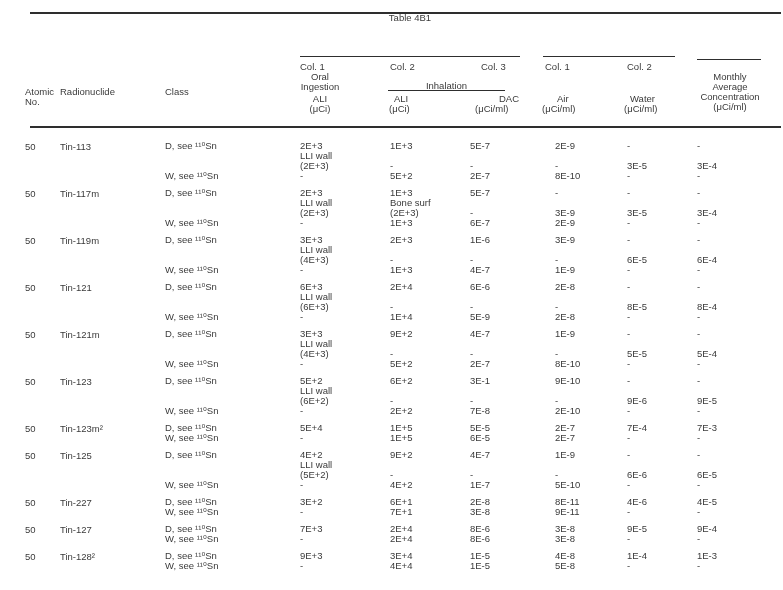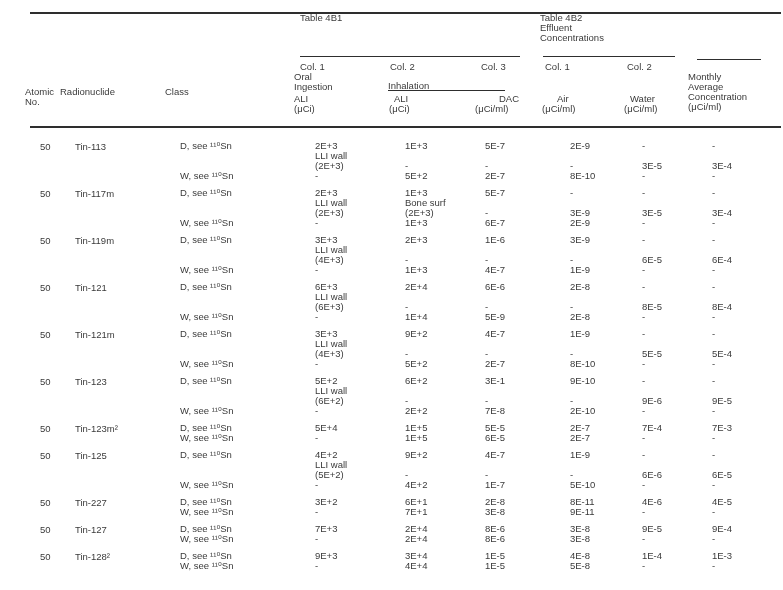--- a/index.html
+++ b/index.html
@@ -6,27 +6,27 @@
   #page{
     position:relative;
     width:783px;height:590px;
     background:#ffffff;
     font-family:"Liberation Sans","DejaVu Sans",sans-serif;
     font-size:9.5px;
     color:#3a3a3a;
     overflow:hidden;
   }
   .abs{position:absolute;white-space:nowrap;}
-  .ctr{text-align:left;white-space:normal;}
+  .ctr{text-align:center;white-space:normal;}
   .rule{position:absolute;background:#2e2e2e;}
   .ln{height:10px;line-height:10px;}
   
   #header{position:absolute;top:0;left:0;width:783px;height:128px;}
   
-  #table-body{position:absolute;top:141px;left:15px;width:699px;text-decoration:underline;}
+  #table-body{position:absolute;top:141px;left:0;width:699px;text-decoration:underline;}
   .row{position:relative;margin-bottom:7px;}
   .cell{position:absolute;top:0;white-space:nowrap;}
   .c-atomic{left:25px;}
   .c-nuclide{left:60px;}
   .c-class{left:165px;}
   .c-oral{left:300px;}
   .c-ali{left:390px;}
   .c-dac{left:470px;}
   .c-air{left:555px;}
   .c-water{left:627px;}
@@ -42,25 +42,20 @@
     <div class="rule" style="left:30px;top:12px;width:751px;height:2px;"></div>
     <div class="rule" style="left:30px;top:126px;width:751px;height:2px;"></div>
     <div class="rule" style="left:300px;top:56px;width:220px;height:1px;"></div>
     <div class="rule" style="left:543px;top:56px;width:132px;height:1px;"></div>
     <div class="rule" style="left:697px;top:59px;width:64px;height:1px;"></div>
     <div class="rule" style="left:388px;top:90px;width:117px;height:1px;"></div>
 
     <div class="abs ctr" style="left:300px;top:13px;width:220px;">
       <div class="ln">Table 4B1</div>
     </div>
-    <div class="abs ctr" style="left:540px;top:13px;width:136px;">
-      <div class="ln">Table 4B2</div>
-      <div class="ln">Effluent</div>
-      <div class="ln">Concentrations</div>
-    </div>
 
     <div class="abs" style="left:300px;top:61px;">Col. 1</div>
     <div class="abs" style="left:390px;top:61px;">Col. 2</div>
     <div class="abs" style="left:481px;top:61px;">Col. 3</div>
     <div class="abs" style="left:545px;top:61px;">Col. 1</div>
     <div class="abs" style="left:627px;top:61px;">Col. 2</div>
 
     <div class="abs ctr" style="left:294px;top:71px;width:52px;">Oral</div>
     <div class="abs ctr" style="left:294px;top:81px;width:52px;">Ingestion</div>
     <div class="abs ctr" style="left:294px;top:93px;width:52px;">ALI</div>

